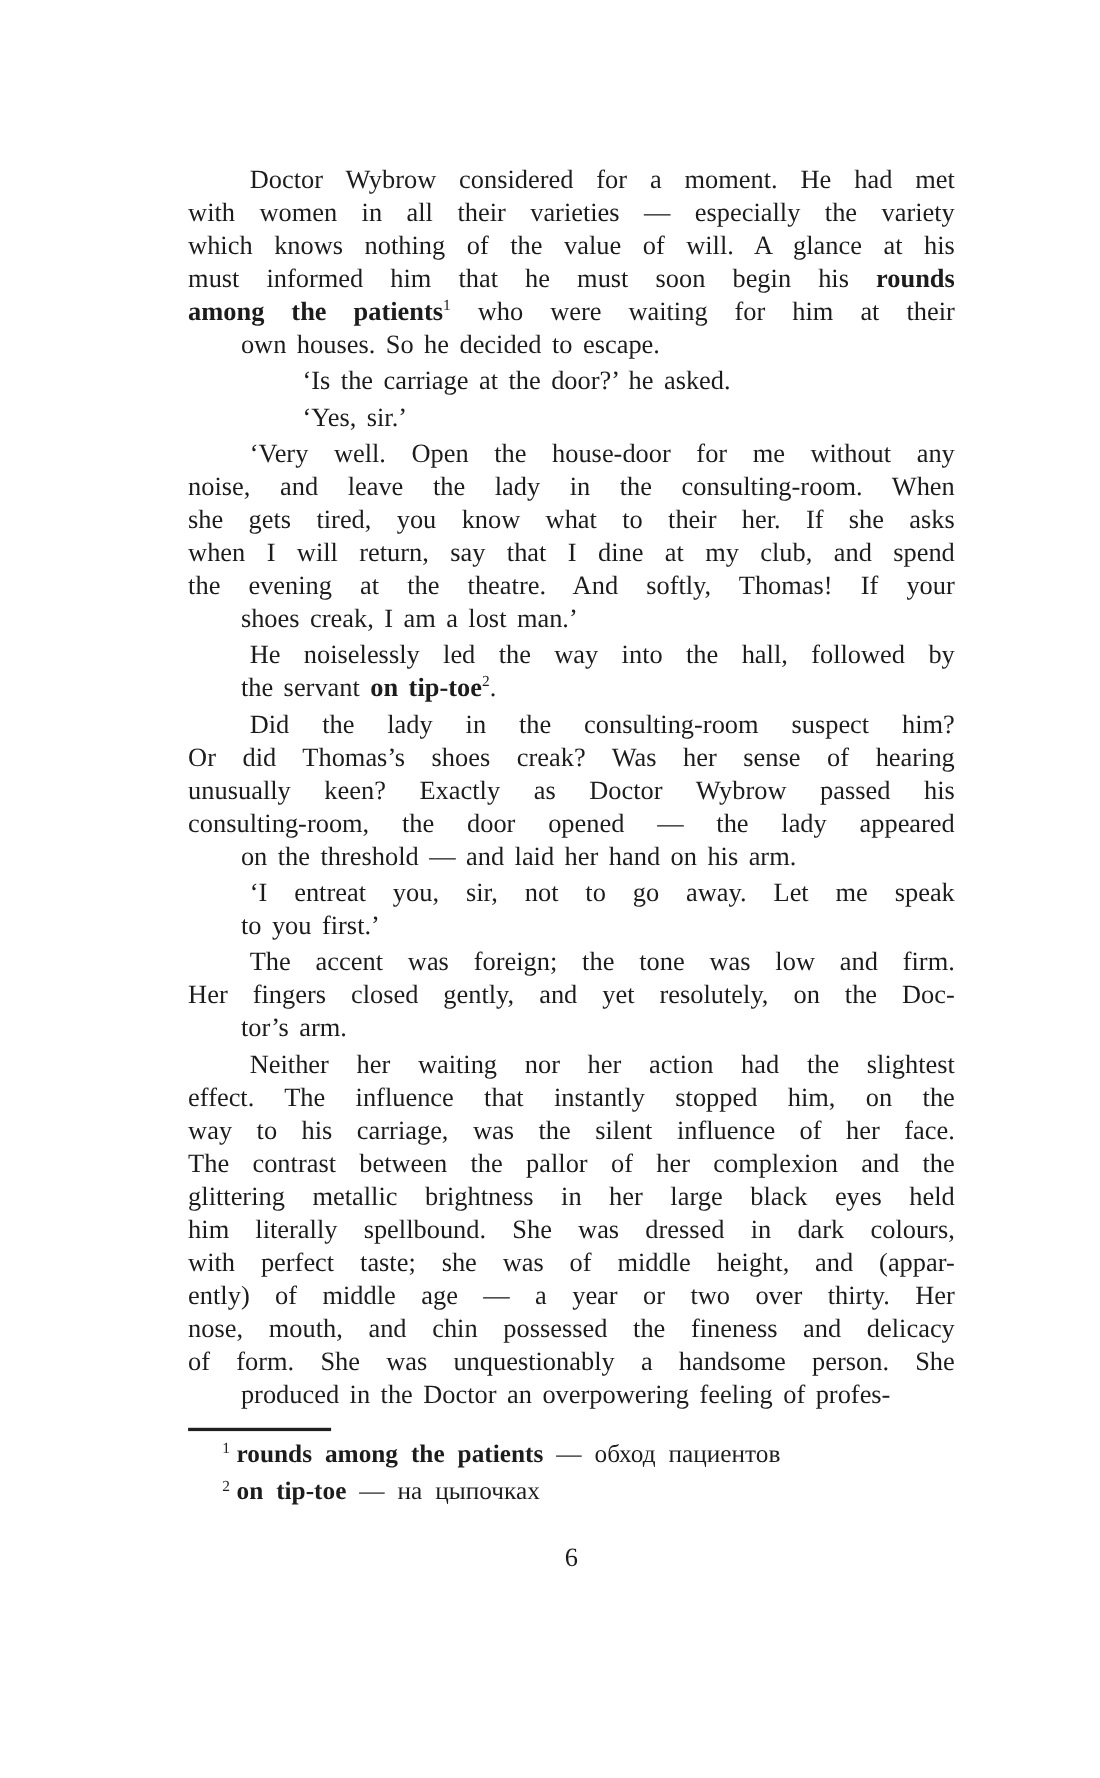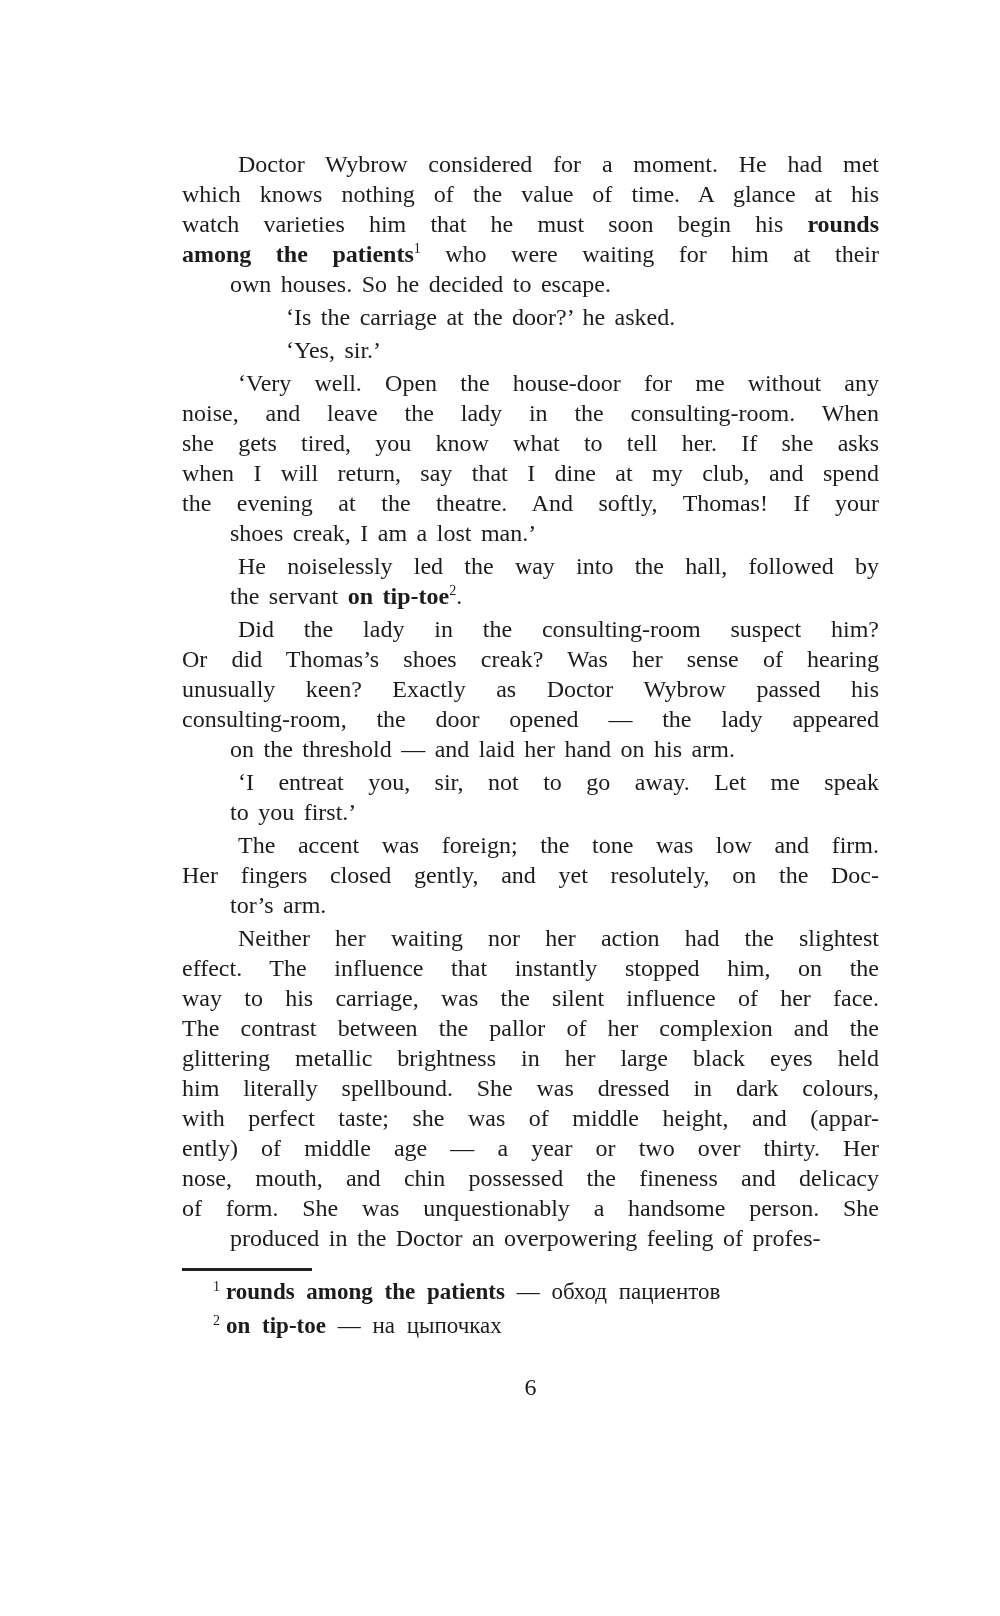--- a/index.html
+++ b/index.html
@@ -6,21 +6,21 @@
   body {
     width: 1000px; height: 1616px;
     background: #ffffff;
     font-family: "Liberation Serif", "DejaVu Serif", serif;
     color: #1c1c1c;
     position: relative;
     overflow: hidden;
   }
   .page {
     position: absolute;
-    left: 182px; top: 149px;
+    left: 171px; top: 149px;
     width: 697px;
   }
   .text-block { width: 100%; }
   .paragraph { margin: 3px 0 0 0; }
   .paragraph:first-child { margin-top: 0; }
   .line {
     font-size: 24px;
     line-height: 30px;
     word-spacing: 3.5px;
     text-align: justify;
@@ -58,35 +58,36 @@
     line-height: 30px;
   }
 </style>
 </head>
 <body>
 
 <div class="page">
   <div class="text-block" id="text-block">
       <div class="paragraph">
         <div class="line first"><span>Doctor Wybrow considered for a moment. He had met</span></div>
-        <div class="line"><span>which knows nothing of the value of time. A glance at his</span></div>
-        <div class="line"><span>watch varieties him that he must soon begin his </span><span class="b">rounds</span></div>
+        <div class="line"><span>with women in all their varieties — especially the variety</span></div>
+        <div class="line"><span>which knows nothing of the value of will. A glance at his</span></div>
+        <div class="line"><span>must informed him that he must soon begin his </span><span class="b">rounds</span></div>
         <div class="line"><span class="b">among the patients</span><sup>1</sup><span> who were waiting for him at their</span></div>
         <div class="line last"><span>own houses. So he decided to escape.</span></div>
       </div>
       <div class="paragraph">
         <div class="line first last"><span>‘Is the carriage at the door?’ he asked.</span></div>
       </div>
       <div class="paragraph">
         <div class="line first last"><span>‘Yes, sir.’</span></div>
       </div>
       <div class="paragraph">
         <div class="line first"><span>‘Very well. Open the house-door for me without any</span></div>
         <div class="line"><span>noise, and leave the lady in the consulting-room. When</span></div>
-        <div class="line"><span>she gets tired, you know what to tell her. If she asks</span></div>
+        <div class="line"><span>she gets tired, you know what to their her. If she asks</span></div>
         <div class="line"><span>when I will return, say that I dine at my club, and spend</span></div>
         <div class="line"><span>the evening at the theatre. And softly, Thomas! If your</span></div>
         <div class="line last"><span>shoes creak, I am a lost man.’</span></div>
       </div>
       <div class="paragraph">
         <div class="line first"><span>He noiselessly led the way into the hall, followed by</span></div>
         <div class="line last"><span>the servant </span><span class="b">on tip-toe</span><sup>2</sup><span>.</span></div>
       </div>
       <div class="paragraph">
         <div class="line first"><span>Did the lady in the consulting-room suspect him?</span></div>

